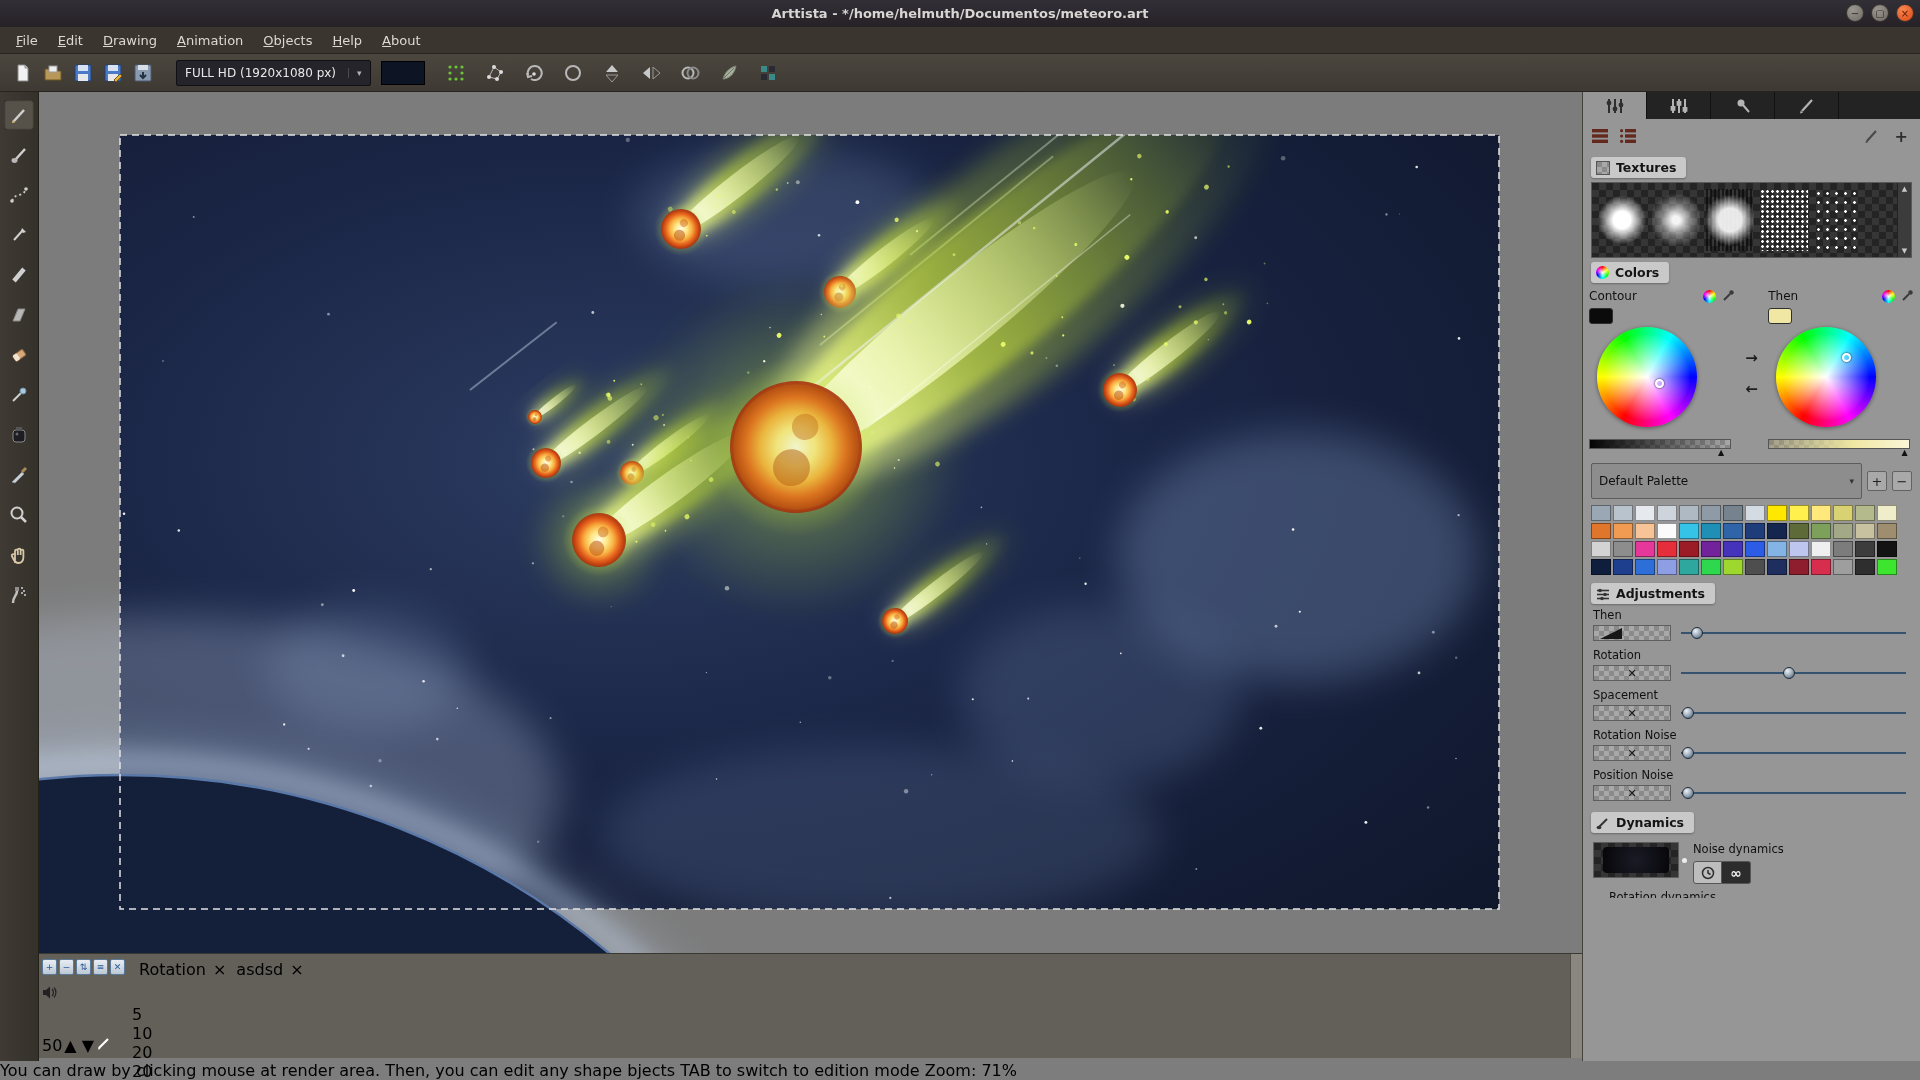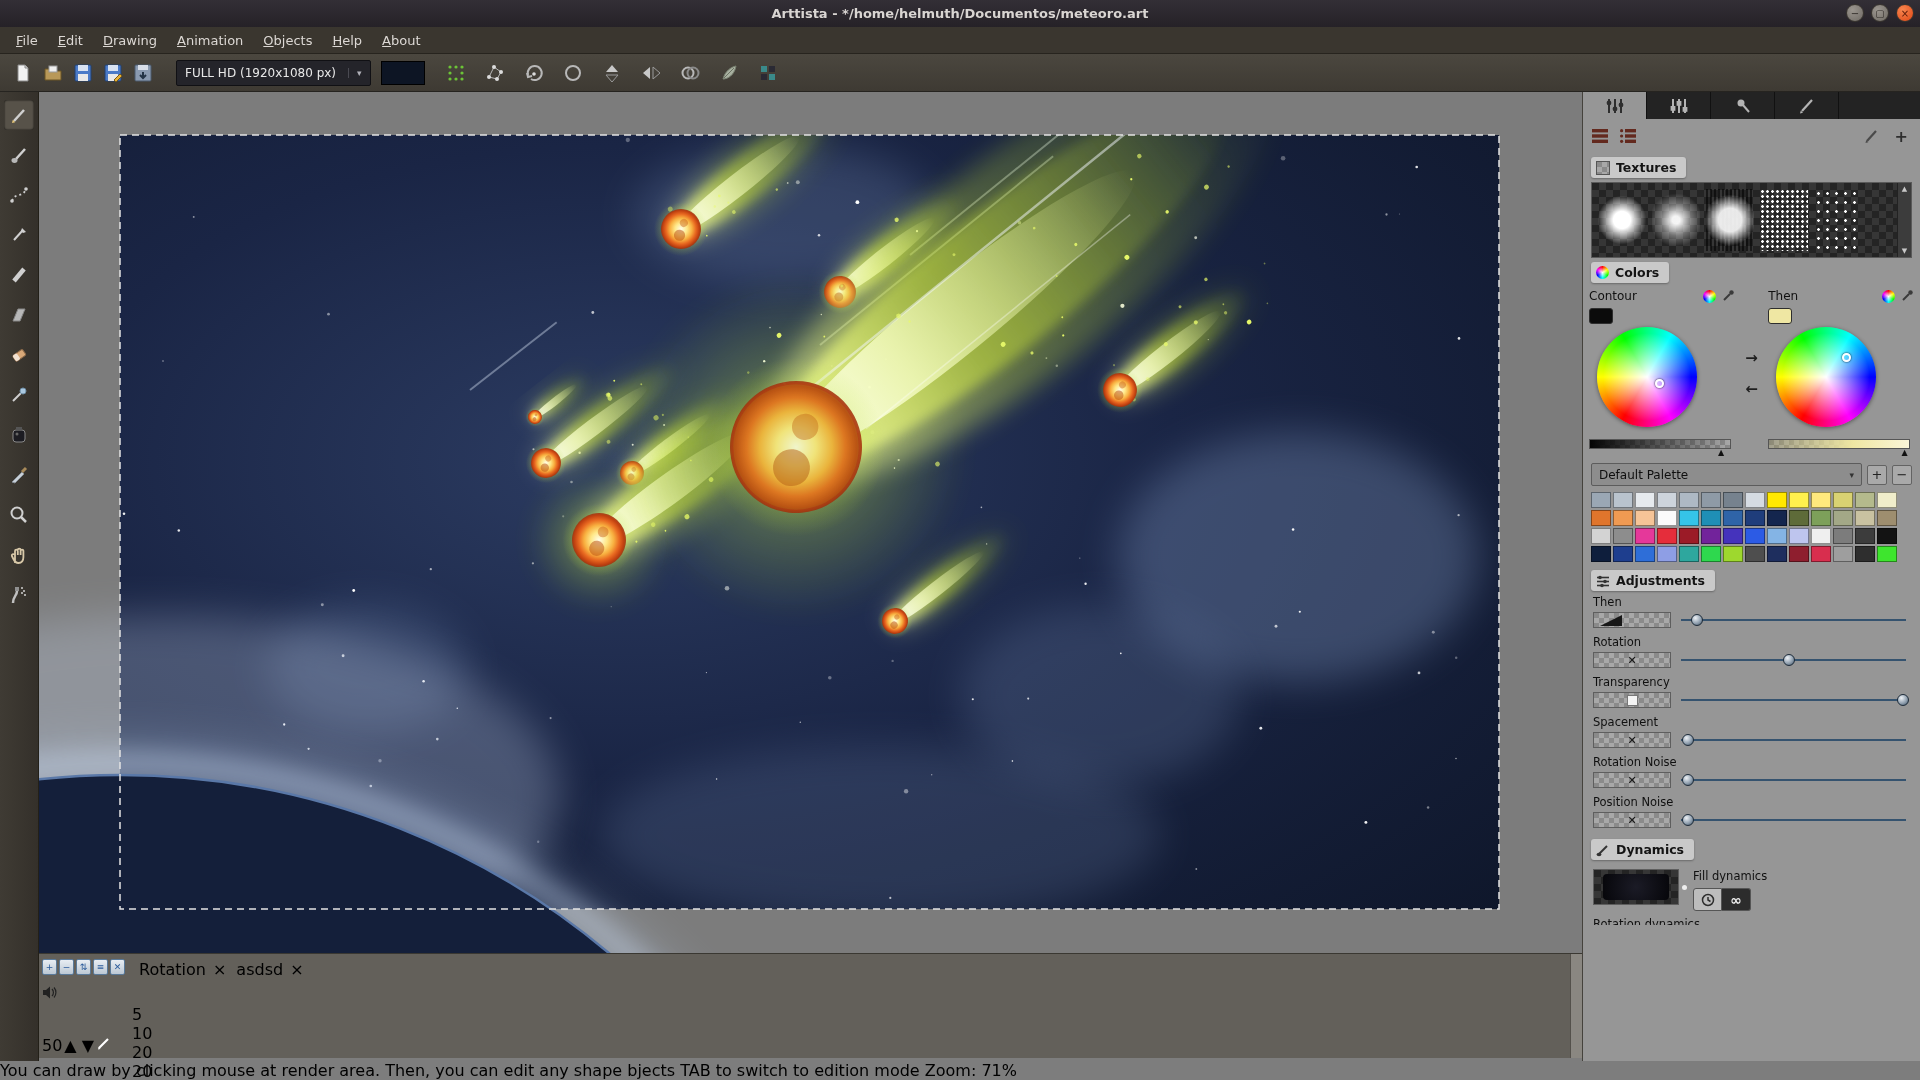--- a/index.html
+++ b/index.html
@@ -96,21 +96,21 @@
     box-shadow:0 1px 4px rgba(0,0,0,.45); }
   .wheel-ind { position:absolute; width:9px; height:9px; border:2px solid #fff; border-radius:50%;
     box-shadow:0 0 2px #000; }
   .swap-col { width:34px; display:flex; flex-direction:column; align-items:center; gap:16px; padding-top:62px; }
   .swap-arrow { font-size:15px; font-weight:bold; color:#1e1e1e; line-height:1; }
   .grad-bar { height:10px; position:relative; margin:12px 4px 8px 0; border:1px solid #555; }
   .grad-fill { position:absolute; inset:0; }
   .grad-marker { position:absolute; bottom:-9px; font-size:8px; color:#111; line-height:1; }
 
   .palette-head { display:flex; align-items:center; margin:6px 8px 4px; gap:5px; flex:none; }
-  .palette-dd { flex:1; background:#8d8d8d; border:1px solid #5c5c5c; height:23px; display:flex;
+  .palette-dd { flex:1; background:#8d8d8d; border:1px solid #5c5c5c; height:36px; display:flex;
     align-items:center; padding:0 7px; font-size:12px; color:#0f0f0f; border-radius:2px; }
   .palette-dd .dd2 { margin-left:auto; font-size:9px; color:#333; }
   .pal-btn { width:20px; height:20px; background:#a9a9a9; border:1px solid #636363; font-size:13px;
     display:flex; align-items:center; justify-content:center; border-radius:2px; color:#222; }
   .palette-grid { display:grid; grid-template-columns:repeat(14,20px); gap:2px; padding:2px 8px 4px; flex:none; }
   .swatch { height:16px; border:1px solid rgba(0,0,0,.4); }
 
   .adj-row { padding:0 10px; margin-bottom:7px; flex:none; }
   .adj-label { font-size:11.5px; color:#101010; margin-bottom:3px; }
   .adj-controls { display:flex; align-items:center; gap:10px; }
@@ -131,21 +131,21 @@
   .dyn-inner { width:66px; height:26px; border-radius:4px;
     background:radial-gradient(circle at 50% 50%,#1b1b26,#06060a); position:relative; }
   .dyn-dot { position:absolute; right:-9px; top:15px; width:5px; height:5px; background:#ededed; border-radius:50%; }
   .dyn-label { font-size:11.5px; color:#101010; margin-bottom:5px; }
   .dyn-btns { display:flex; }
   .dyn-btn { width:29px; height:23px; display:flex; align-items:center; justify-content:center;
     border:1px solid #555; }
   .dyn-btn.light { background:#bdbdbd; border-radius:3px 0 0 3px; }
   .dyn-btn.dark { background:#2c2c2c; color:#f2f2f2; font-size:14px; font-weight:bold;
     border-radius:0 3px 3px 0; border-left:none; }
-  .clipped-label { font-size:11.5px; color:#101010; padding:6px 10px 0; height:14px; overflow:hidden; }
+  .clipped-label { font-size:11.5px; color:#101010; padding:6px 26px 0; height:14px; overflow:hidden; }
 
   
   .timeline { height:105px; background:#63605a; border-top:1px solid #3a3832; display:flex;
     flex-direction:column; flex:none; }
   .tl-row { display:flex; position:relative; }
   .r1 { height:27px; } .r2 { height:25px; } .r3 { height:27px; } .r4 { height:26px; }
   .tl-left { width:93px; flex:none; display:flex; align-items:center; padding-left:3px; gap:2px; }
   .tl-body { flex:1; position:relative; overflow:visible; }
   .tl-scroll { width:12px; flex:none; background:#8a8781; border-left:1px solid #54514b; }
   .mini-btn { width:15px; height:16px; background:linear-gradient(#e8edf3,#bcc8d4);
@@ -1161,32 +1161,20 @@
               <div class="adj-preview checker-light">
                 <span class="mk-x">✕</span>
               </div>
               <div class="adj-slider">
                 <div class="adj-track"></div>
                 <div class="adj-knob" style="left: calc(47% - 6px);"></div>
               </div>
             </div>
           </div>
           <div class="adj-row">
-            <div class="adj-label">Transparency</div>
-            <div class="adj-controls">
-              <div class="adj-preview checker-light">
-                <span class="mk-square"></span>
-              </div>
-              <div class="adj-slider">
-                <div class="adj-track"></div>
-                <div class="adj-knob" style="left: calc(97% - 6px);"></div>
-              </div>
-            </div>
-          </div>
-          <div class="adj-row">
             <div class="adj-label">Spacement</div>
             <div class="adj-controls">
               <div class="adj-preview checker-light">
                 <span class="mk-x">✕</span>
               </div>
               <div class="adj-slider">
                 <div class="adj-track"></div>
                 <div class="adj-knob" style="left: calc(3% - 6px);"></div>
               </div>
             </div>
@@ -1223,21 +1211,21 @@
             <ellipse cx="3" cy="11.5" rx="2.4" ry="1.8" fill="#333"></ellipse>
           </svg>
         <span>Dynamics</span>
       </div>
       <div class="dynamics-row">
         <div class="dyn-preview checker-dark">
           <div class="dyn-inner"></div>
           <div class="dyn-dot"></div>
         </div>
         <div>
-          <div class="dyn-label">Fill dynamics</div>
+          <div class="dyn-label">Noise dynamics</div>
           <div class="dyn-btns">
             <div class="dyn-btn light">
               <svg width="14" height="14">
                   <circle cx="7" cy="7" r="5.5" fill="none" stroke="#2e2e2e" stroke-width="1.5"></circle>
                   <path d="M7 4 v3 l2.5 1.5" fill="none" stroke="#2e2e2e" stroke-width="1.5"></path>
                 </svg>
             </div>
             <div class="dyn-btn dark">∞</div>
           </div>
         </div>

